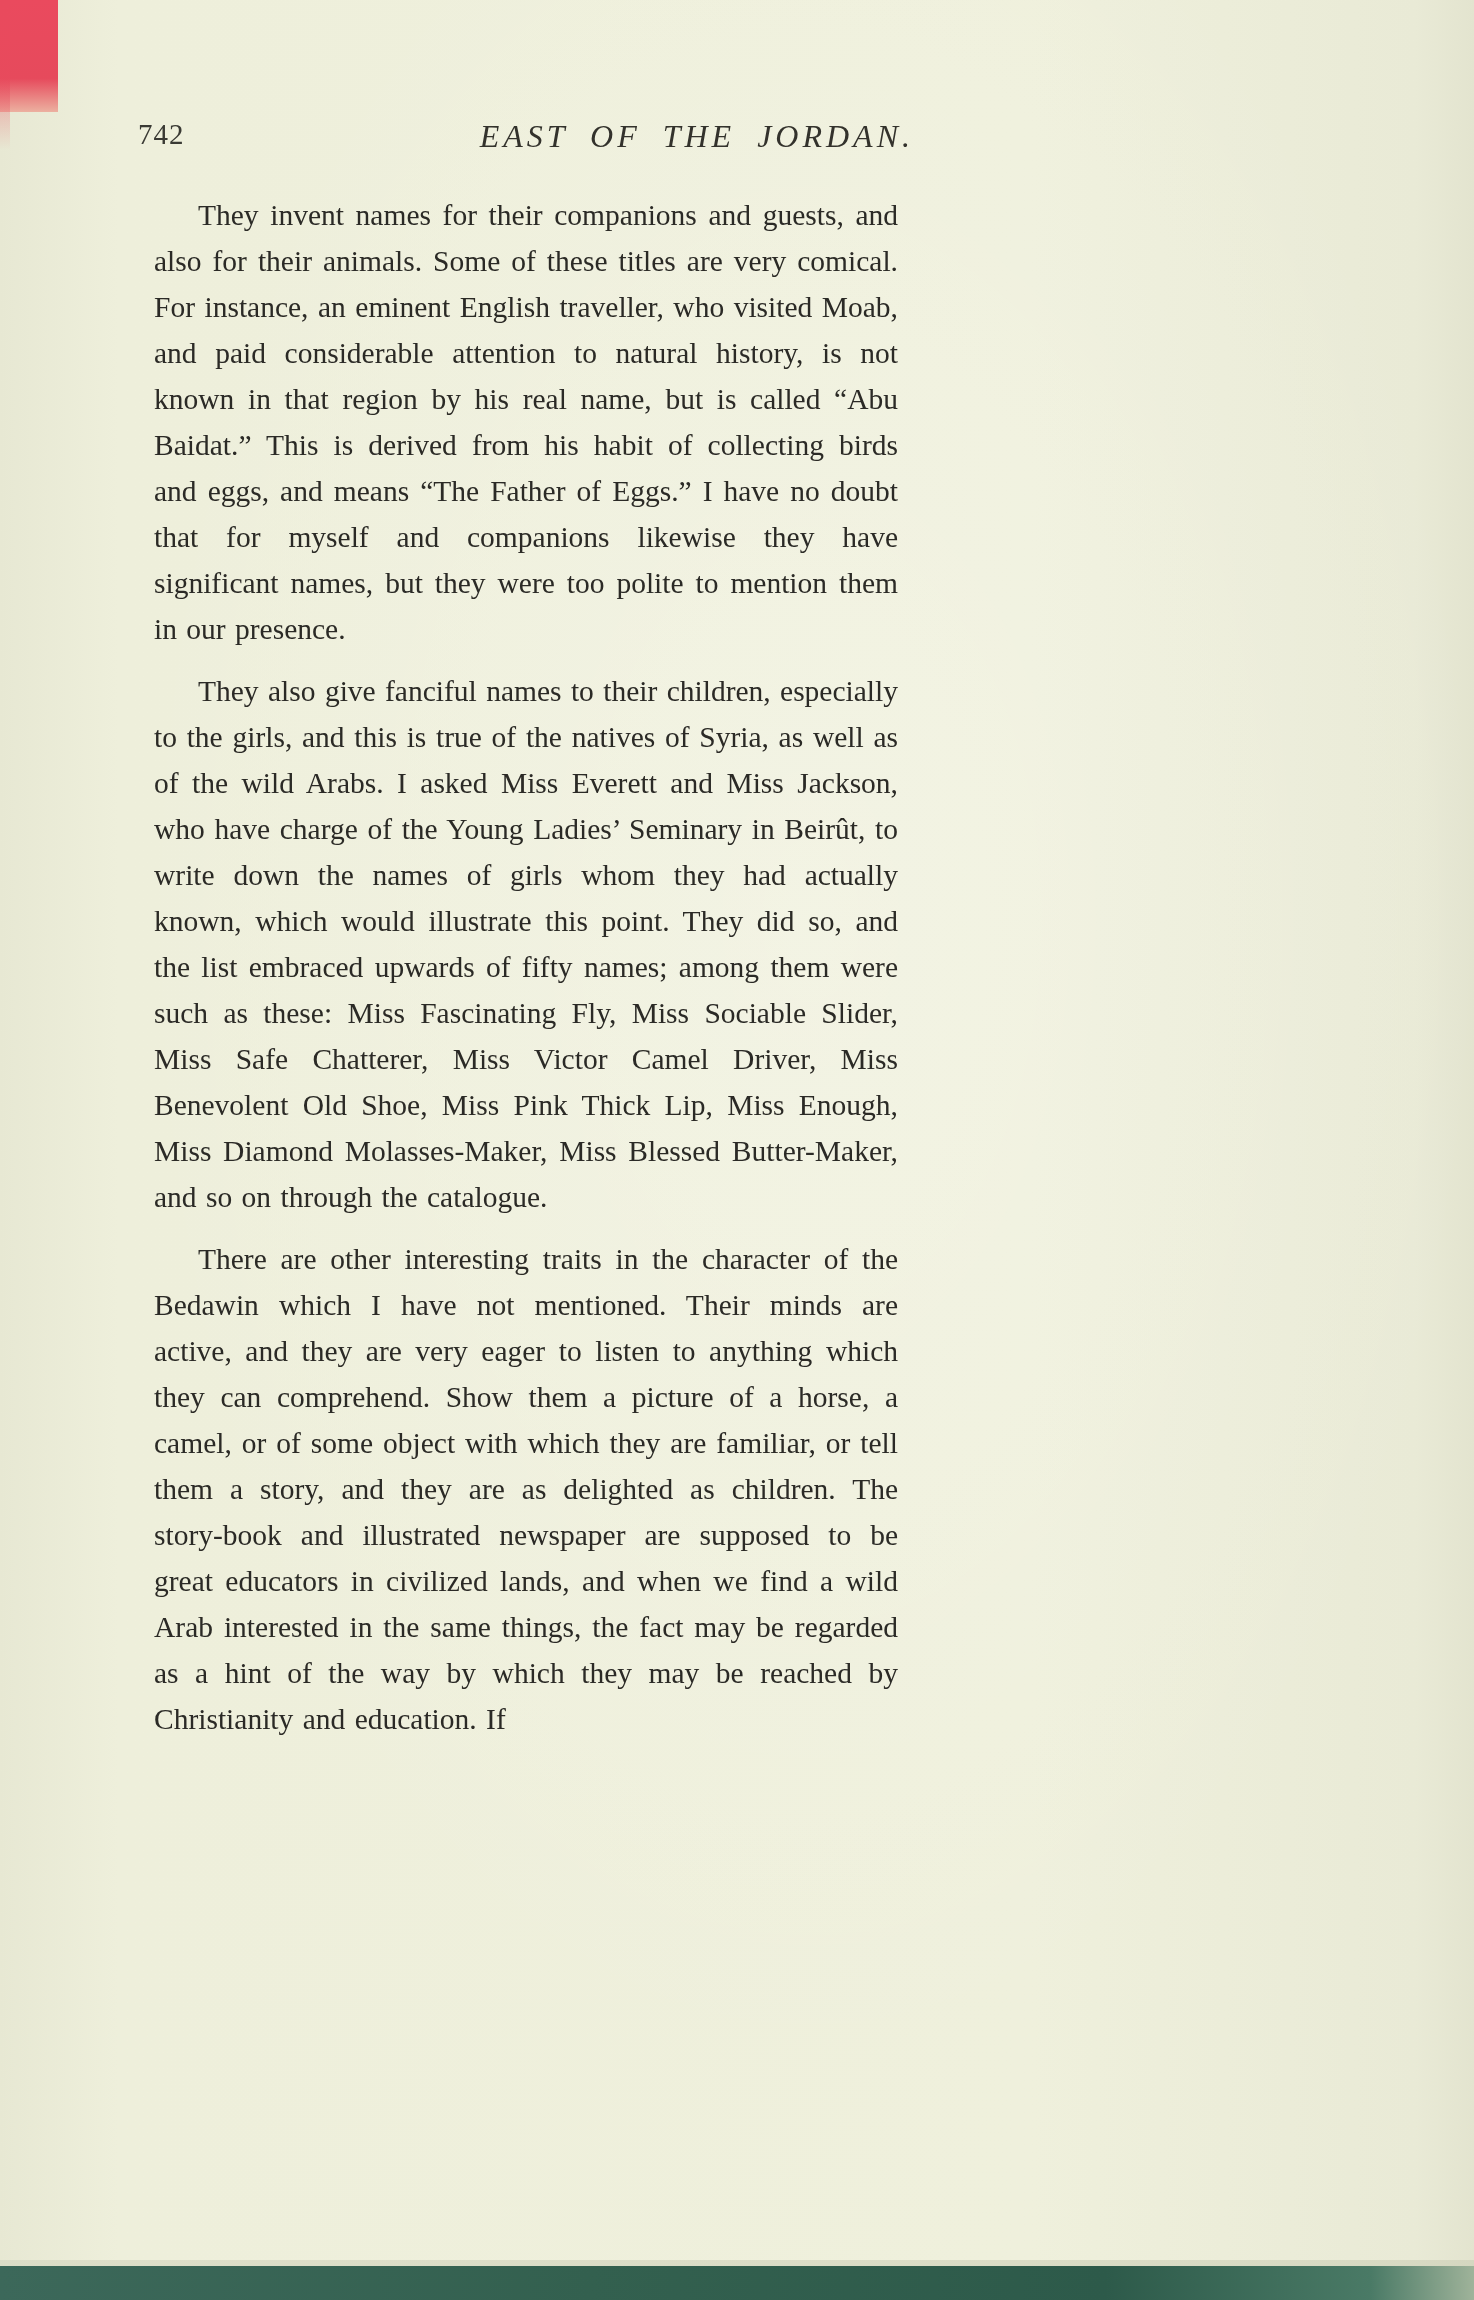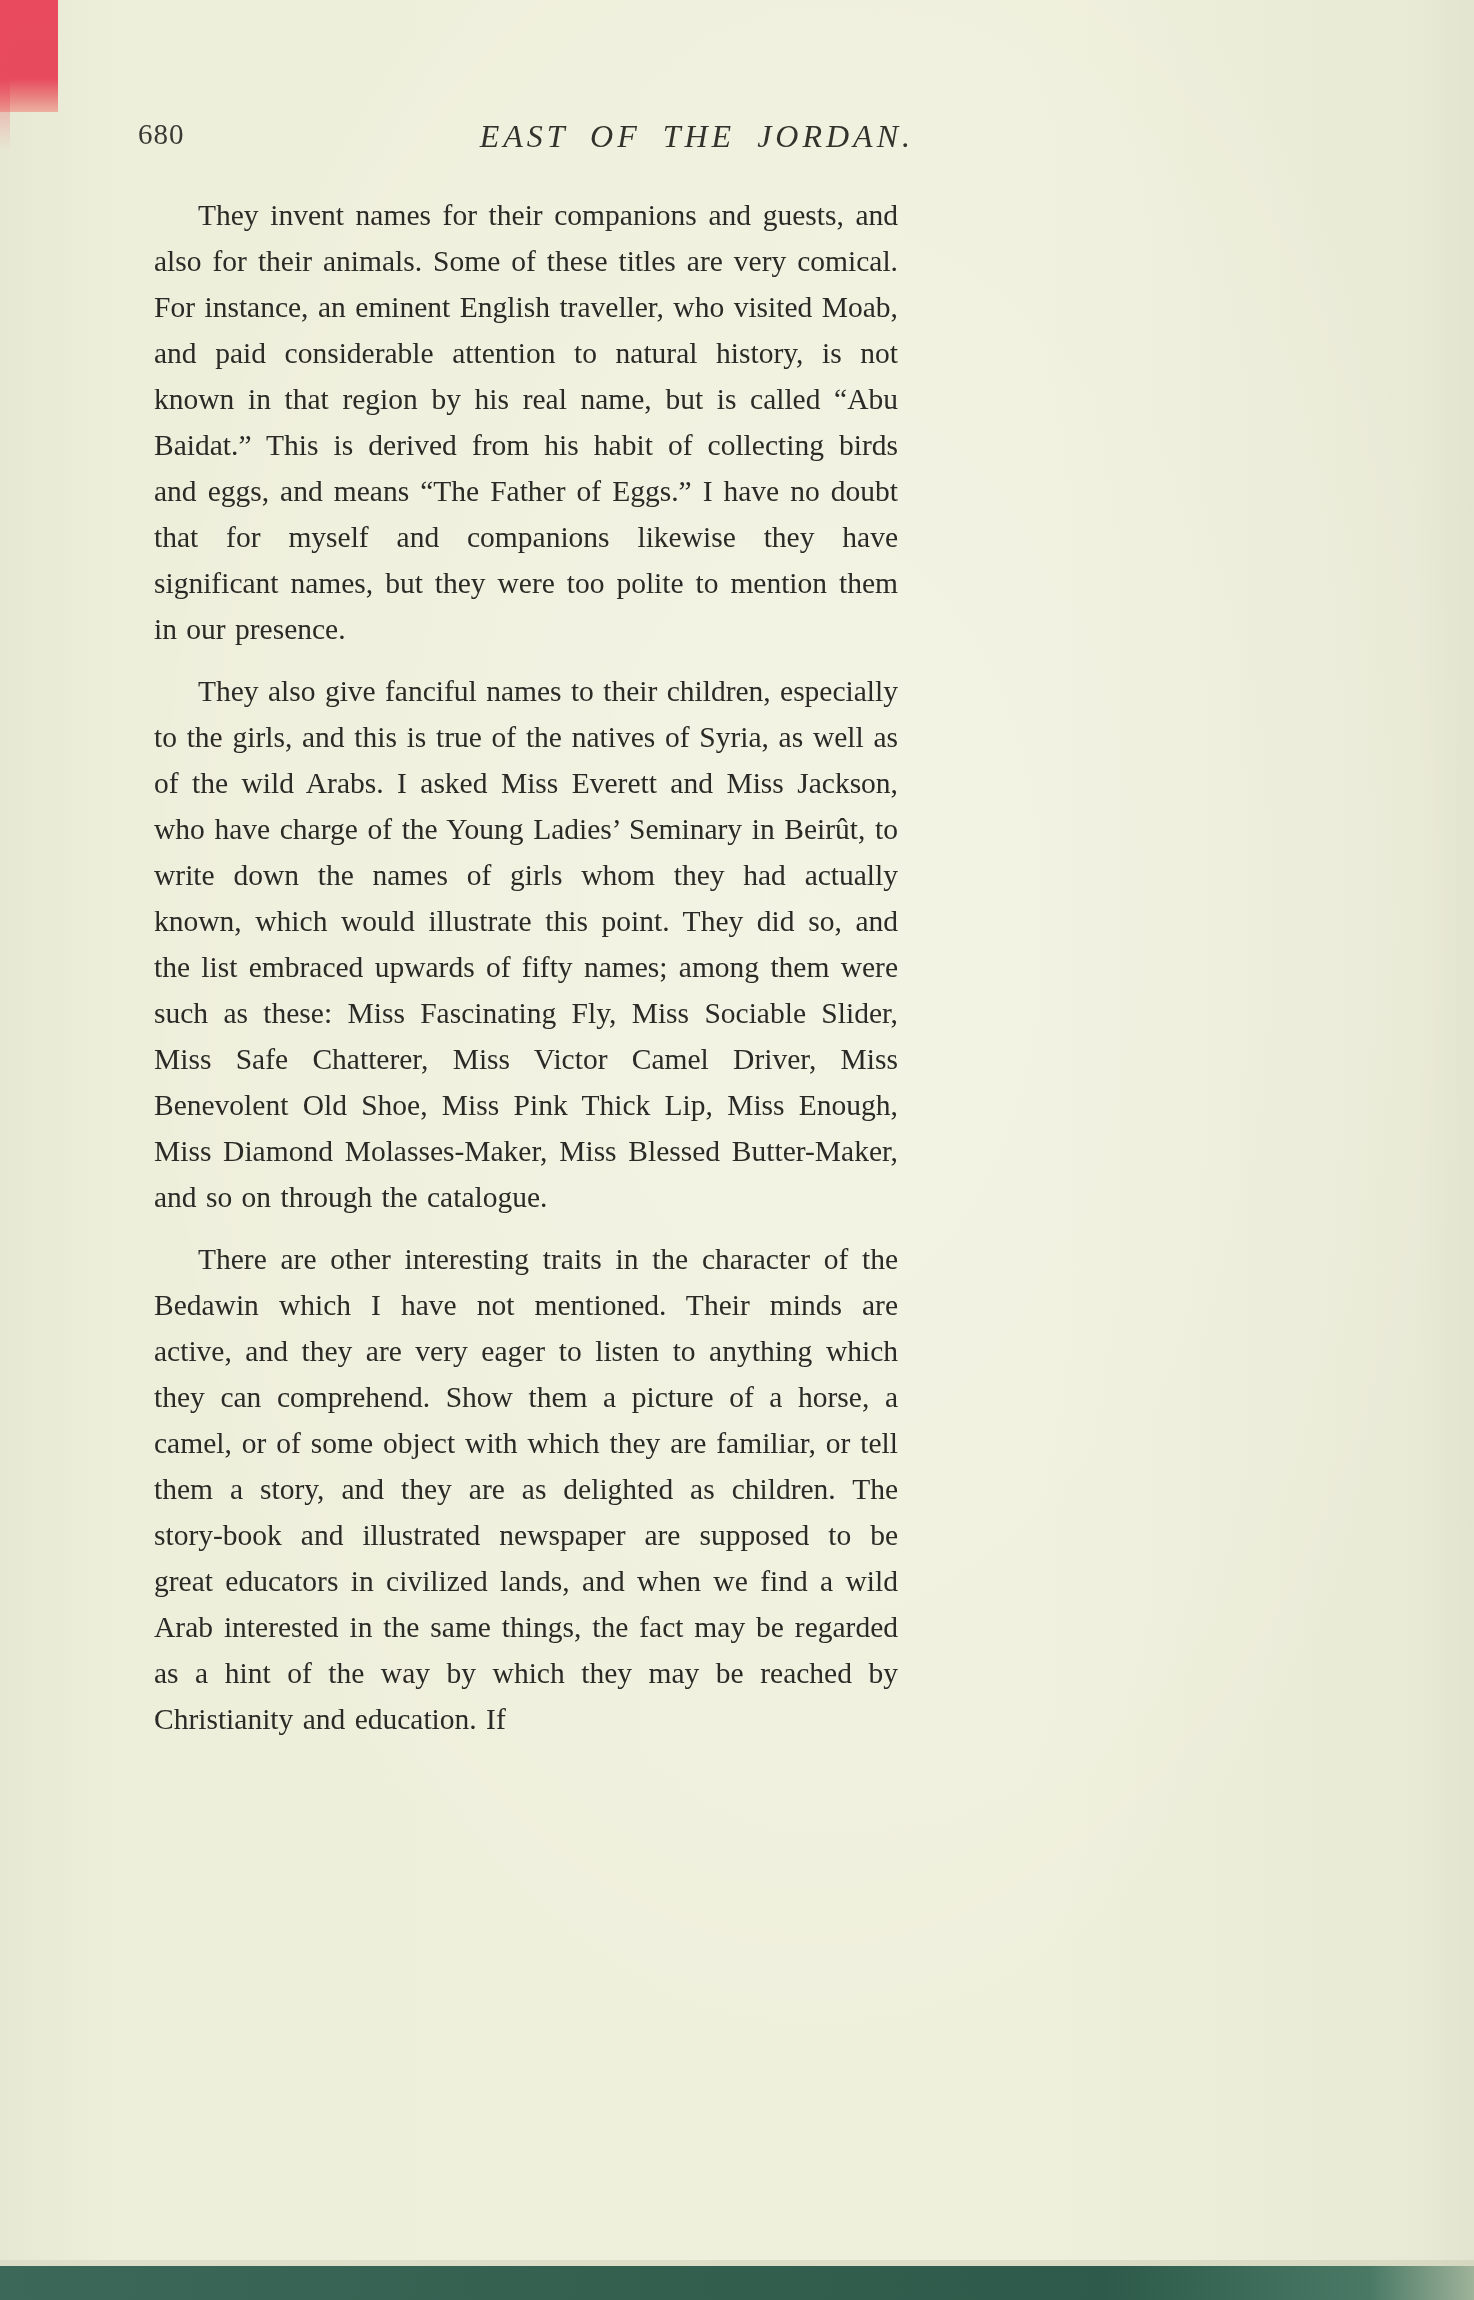--- a/index.html
+++ b/index.html
@@ -100,21 +100,21 @@
 <body>
 
 <div class="scan-page">
 
   <div class="corner-red"></div>
   <div class="left-red-sliver"></div>
 
   <div class="text-block">
 
     <div class="running-head">
-      <span class="page-number">680</span>
+      <span class="page-number">742</span>
       <span class="head-title">EAST OF THE JORDAN.</span>
     </div>
 
     <div class="body-text">
       <p>They invent names for their companions and guests, and also for their animals.  Some of these titles are very comical.  For instance, an eminent English traveller, who visited Moab, and paid considerable attention to natural history, is not known in that region by his real name, but is called “Abu Baidat.”  This is derived from his habit of collecting birds and eggs, and means “The Father of Eggs.”  I have no doubt that for myself and companions likewise they have significant names, but they were too polite to mention them in our presence.</p>
       <p>They also give fanciful names to their children, especially to the girls, and this is true of the natives of Syria, as well as of the wild Arabs.  I asked Miss Everett and Miss Jackson, who have charge of the Young Ladies’ Seminary in Beirût, to write down the names of girls whom they had actually known, which would illustrate this point.  They did so, and the list embraced upwards of fifty names; among them were such as these:  Miss Fascinating Fly, Miss Sociable Slider, Miss Safe Chatterer, Miss Victor Camel Driver, Miss Benevolent Old Shoe, Miss Pink Thick Lip, Miss Enough, Miss Diamond Molasses-Maker, Miss Blessed Butter-Maker, and so on through the catalogue.</p>
       <p>There are other interesting traits in the character of the Bedawin which I have not mentioned.  Their minds are active, and they are very eager to listen to anything which they can comprehend.  Show them a picture of a horse, a camel, or of some object with which they are familiar, or tell them a story, and they are as delighted as children.  The story-book and illustrated newspaper are supposed to be great educators in civilized lands, and when we find a wild Arab interested in the same things, the fact may be regarded as a hint of the way by which they may be reached by Christianity and education.  If</p>
     </div>
 
   </div>

